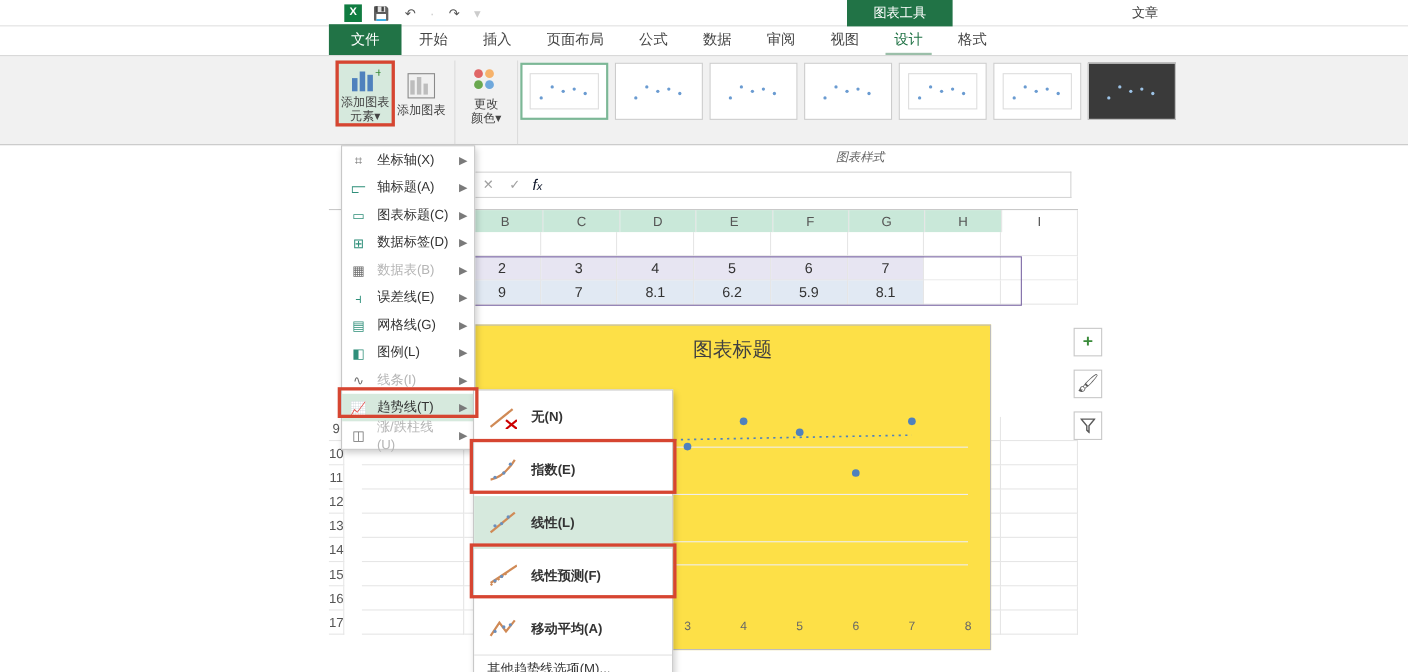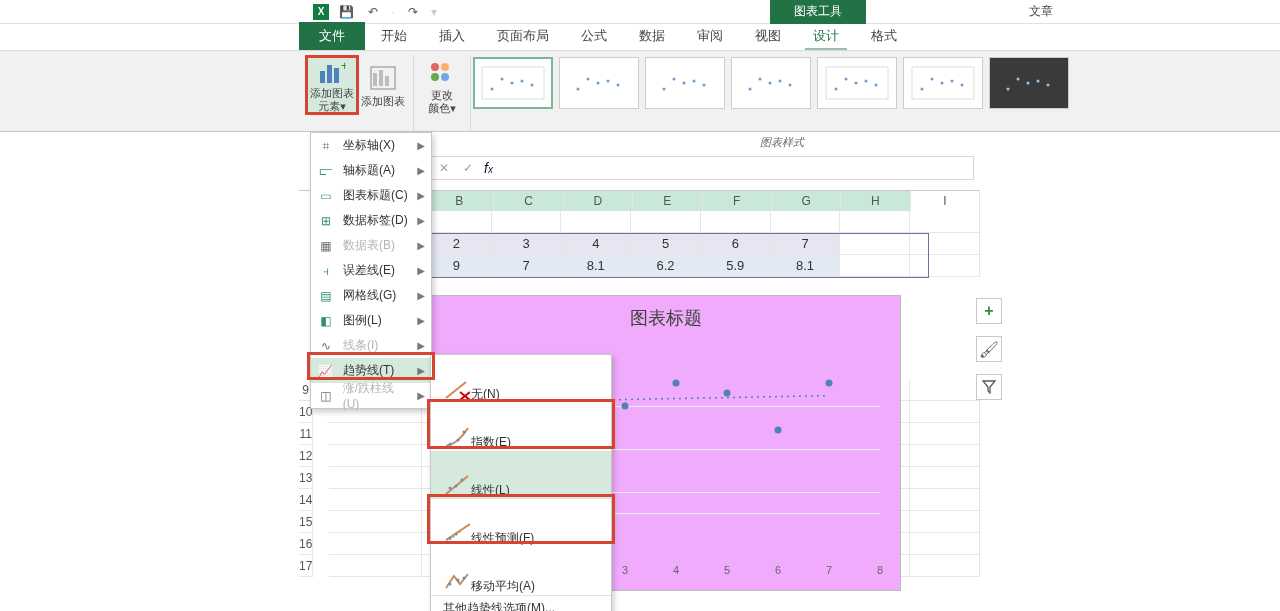--- a/index.html
+++ b/index.html
@@ -51,21 +51,21 @@
   
   .dropdown { position:absolute; left:310px; top:132px; width:122px; background:#fff; border:1px solid #c8c8c8; box-shadow:2px 3px 6px rgba(0,0,0,.2); z-index:10;}
   .dd-item{display:flex;align-items:center;gap:8px;padding:4px 6px;height:25px;position:relative;cursor:pointer;}
   .dd-item .dd-icon{width:18px;text-align:center;color:#6e6e6e;}
   .dd-item .dd-arrow{margin-left:auto;color:#7a7a7a;font-size:10px;}
   .dd-item.disabled{color:var(--disabled);}
   .dd-item.hl{background:var(--hover-green);} 
   .dd-item .dd-icon.teal{color:#2f8f7a;}
 
   .submenu{position:absolute;left:430px;top:354px;width:182px;background:#fff;border:1px solid #c8c8c8;box-shadow:2px 3px 6px rgba(0,0,0,.2);z-index:12;}
-  .sm-item{display:flex;align-items:flex-end;height:48px;padding:0 12px;cursor:pointer;}
+  .sm-item{display:flex;align-items:center;gap:12px;height:48px;padding:0 12px;cursor:pointer;font-weight:bold;}
   .sm-item.hl{background:var(--hover-green);}
   .sm-item .sm-icon{width:28px;height:28px;display:flex;align-items:center;justify-content:center;}
   .sm-more{border-top:1px solid #e2e2e2;height:26px;display:flex;align-items:center;padding:0 12px;}
 
   .red-overlay{position:absolute;border:3px solid var(--red-box);pointer-events:none;z-index:20;}
 
   
   .fbar{position:absolute; left:432px; top:156px; right:306px; height:24px; display:flex; align-items:center; border:1px solid #d5d5d5; border-left:none; background:#fff;}
   .fbar .fbtn{width:24px;text-align:center;color:#a0a0a0;}
   .fbar .fx{font-style:italic;color:#0f172a;ffont-family:'Times New Roman',serif;font-size:14px;margin-left:4px;}
@@ -79,21 +79,21 @@
   .rowh{height:22px;text-align:center;font-size:12px;color:#555;border-right:1px solid var(--light-border);border-bottom:1px solid var(--light-border);line-height:22px;}
 
   .cells{position:absolute;left:30px;top:20px;right:0;}
   .row{display:flex;height:22px;}
   .cell{width:72px;border-right:1px solid var(--light-border);border-bottom:1px solid var(--light-border);padding:0 6px;display:flex;align-items:center;justify-content:center;font-size:13px;}
   .row.data1 .cell{background:var(--sel-blue);}
   .row.data2 .cell{background:var(--sel-blue-h);}
   .sel-border{position:absolute;border:1px solid #7c68a5;pointer-events:none;}
 
   
-  .chart{position:absolute;border:1px solid #bdbdbd;background:#f0abfc;}
+  .chart{position:absolute;border:1px solid #bdbdbd;background:#fde047;}
   .chart-title{text-align:center;font-family:'Times New Roman',serif;font-size:18px;color:#404040;padding:10px 0 4px;}
   .plot{position:absolute;left:40px;right:20px;top:46px;bottom:34px;}
   .gridline{position:absolute;left:0;right:0;height:0;border-top:1px solid #eee;}
   .dot{position:absolute;width:7px;height:7px;border-radius:50%;background:#4f81bd;transform:translate(-50%,-50%);}
   .trend{position:absolute;left:0;right:0;top:0;bottom:0;}
   .ylabel{position:absolute;left:-24px;font-size:11px;color:#666;transform:translateY(-50%);}  
   .xlabel{position:absolute;bottom:-20px;font-size:11px;color:#666;transform:translateX(-50%);}  
 
   .side-btns{position:absolute;right:278px;top:298px;display:flex;flex-direction:column;gap:12px;}
   .side-btn{width:26px;height:26px;border:1px solid #c8c8c8;background:#fff;display:flex;align-items:center;justify-content:center;font-size:16px;color:#5a5a5a;cursor:pointer;}

